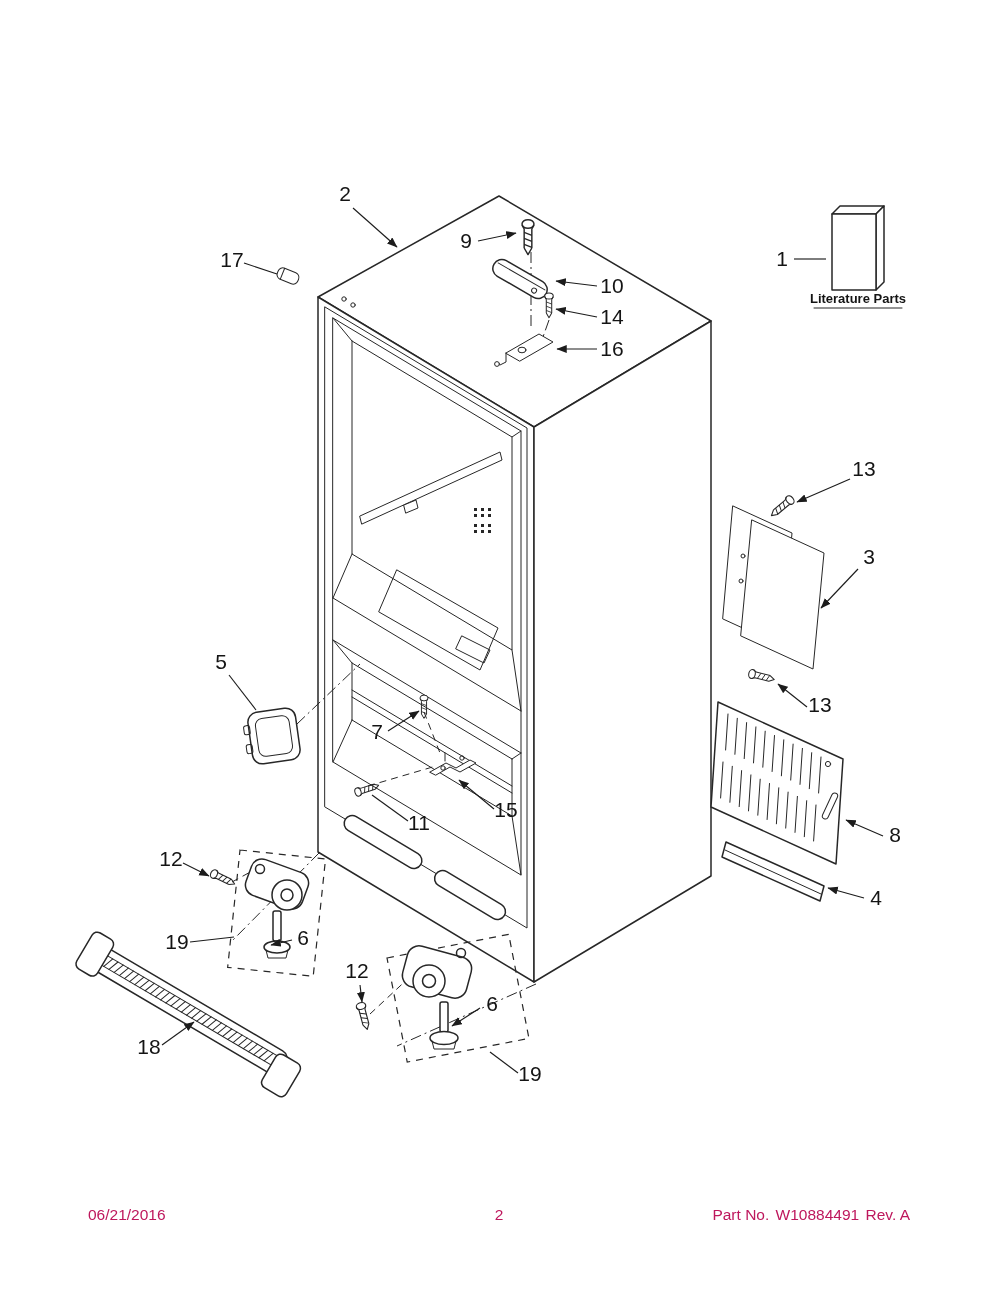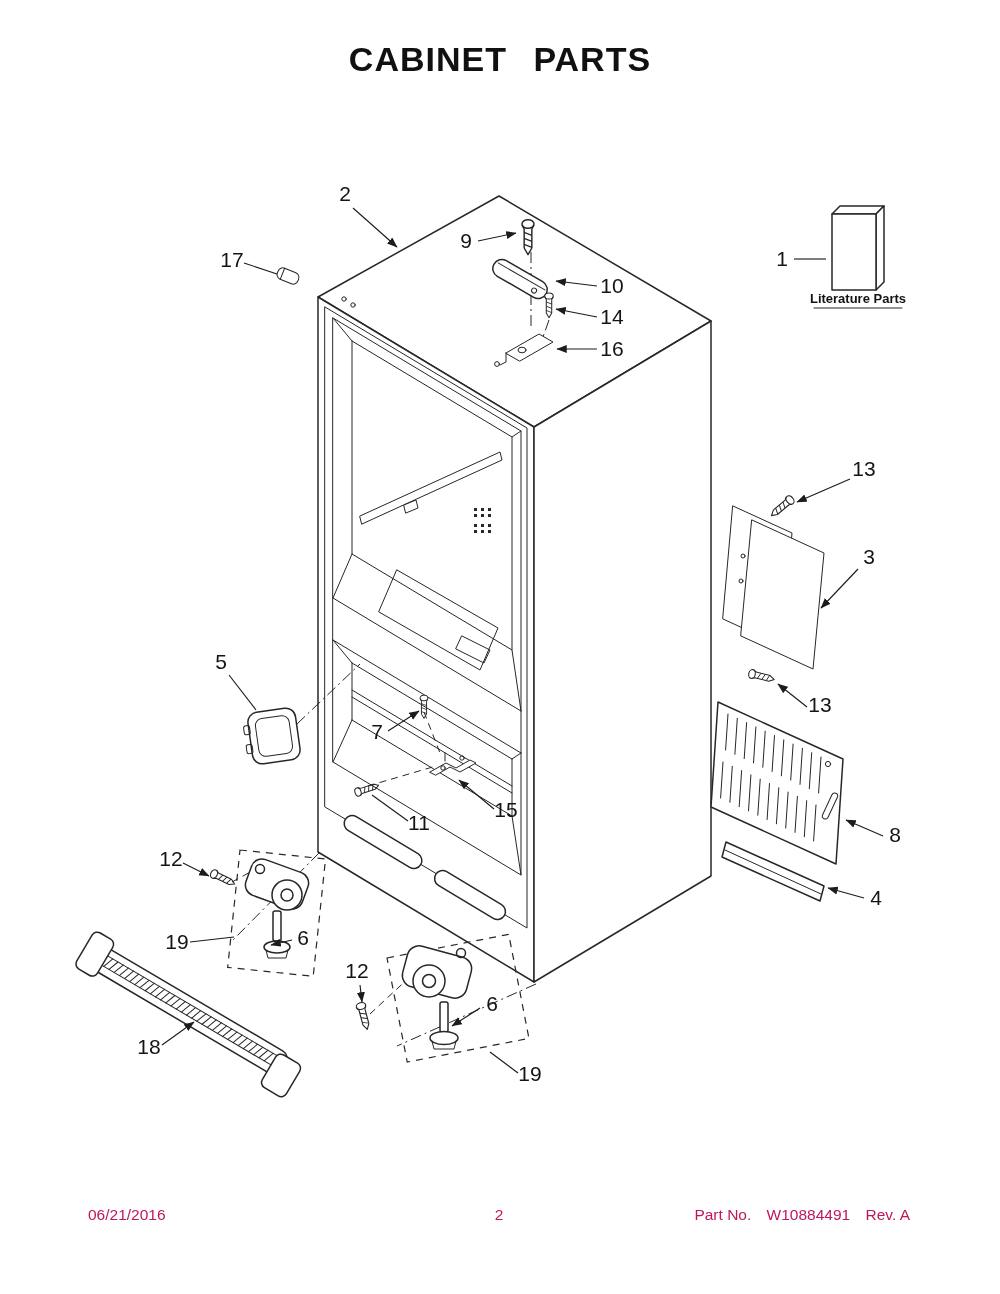--- a/index.html
+++ b/index.html
@@ -21,29 +21,28 @@
   .dashdot{stroke:#272727;fill:none;stroke-width:1;stroke-dasharray:11 4 2 4;}
   .dashbox{fill:none;stroke:#272727;stroke-width:1.2;stroke-dasharray:7 6;}
   .leader{stroke:#1c1c1c;stroke-width:1.15;fill:none;}
   .callout-num{font-family:"Liberation Sans",sans-serif;font-size:21px;fill:#141414;}
   .lit-label{font-family:"Liberation Sans",sans-serif;font-size:13px;font-weight:bold;fill:#141414;}
   .footer{
     position:absolute;left:88px;right:90px;top:1206px;font-size:15.5px;color:#be185d;
     display:flex;justify-content:space-between;align-items:baseline;
   }
   .footer .center{position:absolute;left:50%;transform:translateX(-50%);}
-  .partno span{margin-left:11px;}
+  .partno span{margin-left:2px;}
   .partno span:first-child{margin-left:8px;}
 </style>
 </head>
 <body>
 
 <div class="page">
 
-  <h1 class="title">CABINET PARTS</h1>
 
   <svg class="diagram" width="1000" height="1294" viewBox="0 0 1000 1294">
     <defs>
       <marker id="arrw" markerWidth="10" markerHeight="8" refX="8.5" refY="3.5" orient="auto">
         <path d="M0,0 L9,3.5 L0,7 Z" fill="#1c1c1c"></path>
       </marker>
       <g id="screwV">
         <ellipse cx="0" cy="0" rx="5" ry="3.6" fill="#ffffff" stroke="#272727" stroke-width="1.2"></ellipse>
         <path d="M-5,1 L-3.2,4 L-3.2,20 M5,1 L3.2,4 L3.2,20 M-3.2,20 L0,25.5 L3.2,20" fill="none" stroke="#272727" stroke-width="1.2" stroke-linejoin="round"></path>
         <path d="M-3.2,7 L3.2,9.5 M-3.2,12 L3.2,14.5 M-3.2,17 L3.2,19.5" fill="none" stroke="#272727" stroke-width="1"></path>

